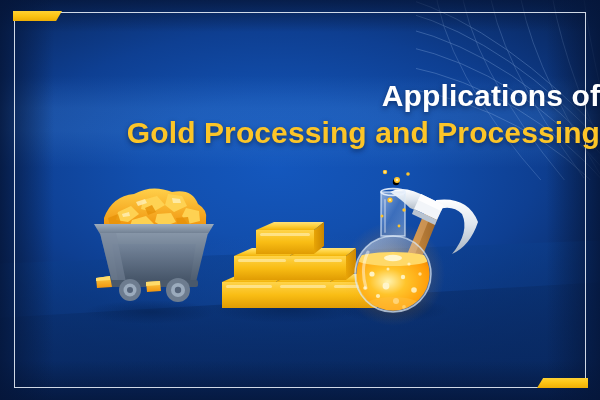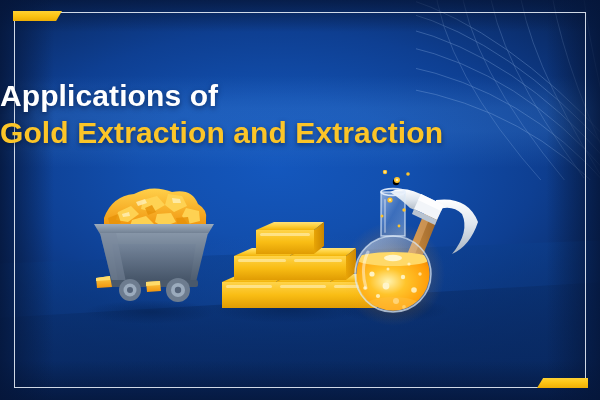--- a/index.html
+++ b/index.html
@@ -93,21 +93,21 @@
   .corner-bar.br {
     left: 537px; top: 378px; width: 51px;
     clip-path: polygon(12% 0, 100% 0, 100% 100%, 0 100%);
   }
 
   
   .headline {
     position: absolute;
     left: 0; right: 0;
     top: 78px;
-    text-align: left;
+    text-align: right;
     line-height: 1.18;
     user-select: none;
   }
   .headline .line1 {
     display: block;
     color: #ffffff;
     font-size: 30px;
     font-weight: 700;
     letter-spacing: .1px;
     text-shadow: 0 2px 5px rgba(3,17,46,.55);
@@ -162,21 +162,21 @@
   </svg>
 
   <div class="bg-vignette"></div>
 
   <div class="frame"></div>
   <div class="corner-bar tl"></div>
   <div class="corner-bar br"></div>
 
   <div class="headline">
     <span class="line1">Applications of</span>
-    <span class="line2">Gold Extraction and Extraction</span>
+    <span class="line2">Gold Processing and Processing</span>
   </div>
 
   <div class="scene">
     <svg width="600" height="175" viewBox="0 0 600 175" aria-hidden="true">
       <defs>
         <linearGradient id="gBarTop" x1="0" y1="0" x2="0" y2="1">
           <stop offset="0" stop-color="#ffe27a"></stop>
           <stop offset="0.45" stop-color="#ffd23f"></stop>
           <stop offset="1" stop-color="#f2b40a"></stop>
         </linearGradient>

